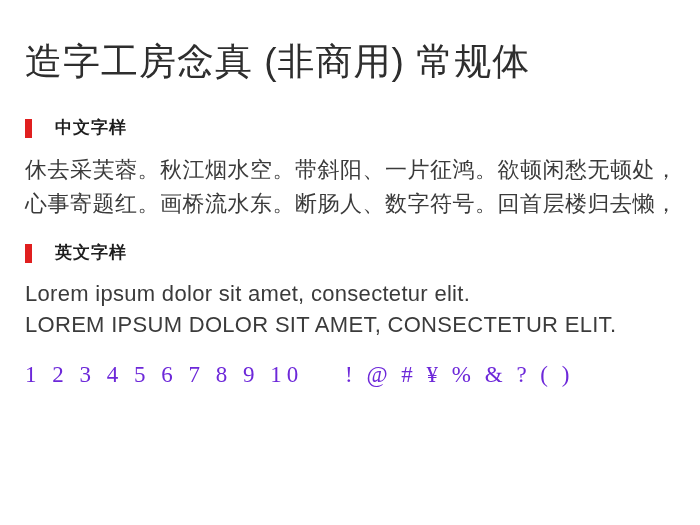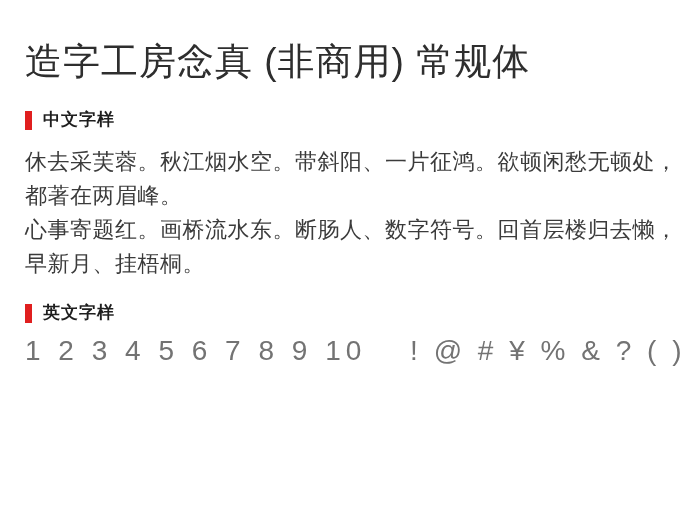--- a/index.html
+++ b/index.html
@@ -11,32 +11,33 @@
     position: relative;
     width: 700px;
     height: 525px;
     background: #ffffff;
     box-sizing: border-box;
     padding: 40px 25px 0 25px;
     font-family: "Liberation Sans", "DejaVu Sans", sans-serif;
     overflow: hidden;
   }
   .title {
-    margin: 0 0 26px 0;
+    margin: 0 0 34px 0;
     font-size: 37px;
     line-height: 44px;
     font-weight: 500;
     color: #2e2e2e;
     letter-spacing: 1px;
     white-space: nowrap;
   }
   .section-header {
     display: flex;
     align-items: center;
     margin: 0 0 15px 0;
+    gap: 12px;
   }
   .section-marker {
     width: 7px;
     height: 19px;
     background: #e01f1f;
     margin-right: 11px;
     flex: 0 0 auto;
   }
   .section-label {
     font-size: 17px;
@@ -56,25 +57,26 @@
     white-space: nowrap;
   }
   .en-line {
     font-size: 22px;
     line-height: 31px;
     color: #3b3b3b;
     letter-spacing: 0.3px;
     white-space: nowrap;
   }
   .num-line {
-    font-size: 28px;
+    font-size: 23px;
     line-height: 30px;
-    color: #737373;
+    color: #6d28d9;
     white-space: nowrap;
     margin-top: -2px;
+    font-family: Liberation Serif, serif;
   }
   .num-digits {
     letter-spacing: 5px;
   }
   .num-symbols {
     margin-left: 36px;
     letter-spacing: 4px;
   }
 </style>
 </head>
@@ -83,28 +85,30 @@
 <div class="page">
 
   <h1 class="title">造字工房念真 (非商用) 常规体</h1>
 
   <div class="section-header">
     <span class="section-marker"></span>
     <span class="section-label">中文字样</span>
   </div>
   <div class="sample-block">
     <div class="cn-line">休去采芙蓉。秋江烟水空。带斜阳、一片征鸿。欲顿闲愁无顿处，</div>
-    <div class="cn-line">都著在两眉峰。</div>
     <div class="cn-line">心事寄题红。画桥流水东。断肠人、数字符号。回首层楼归去懒，</div>
-    <div class="cn-line">早新月、挂梧桐。</div>
   </div>
 
   <div class="section-header">
     <span class="section-marker"></span>
     <span class="section-label">英文字样</span>
+  </div>
+  <div class="sample-block">
+    <div class="en-line">Lorem ipsum dolor sit amet, consectetur elit.</div>
+    <div class="en-line">LOREM IPSUM DOLOR SIT AMET, CONSECTETUR ELIT.</div>
   </div>
 
   <div class="num-line">
     <span class="num-digits">1 2 3 4 5 6 7 8 9 10</span>
     <span class="num-symbols">! @ # ¥ % &amp; ? ( )</span>
   </div>
 
 </div>
 
 </body></html>

